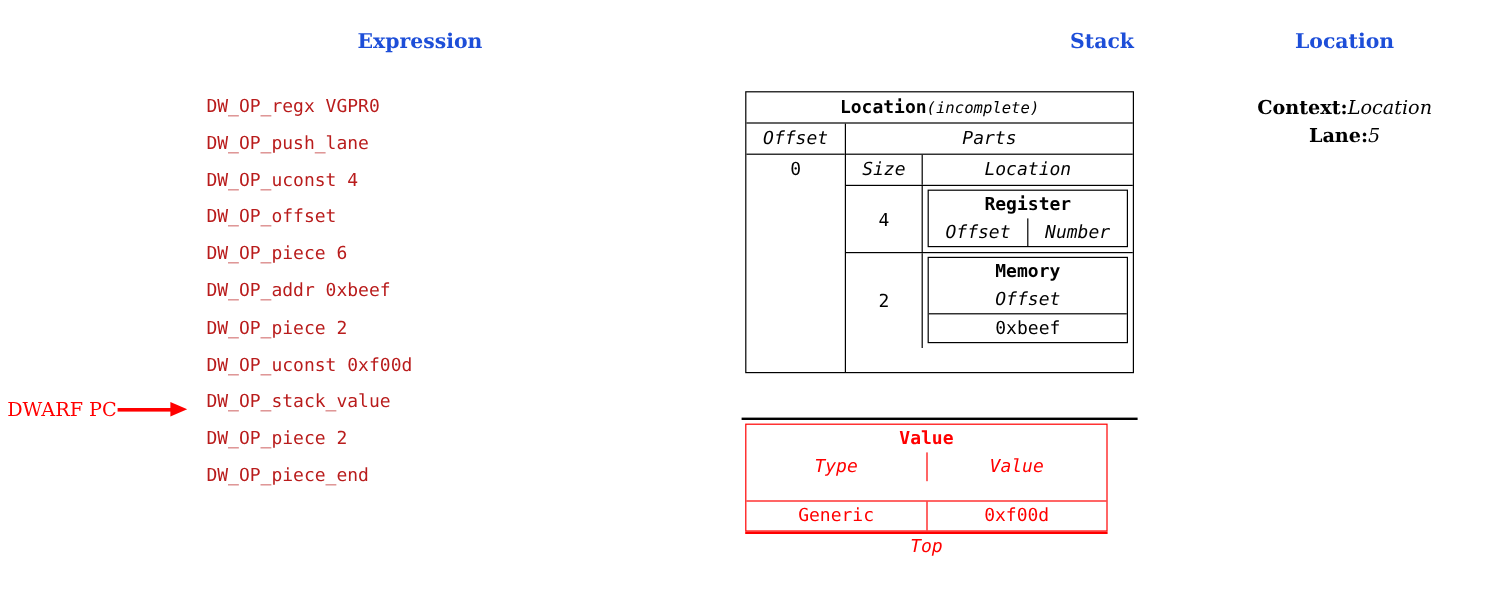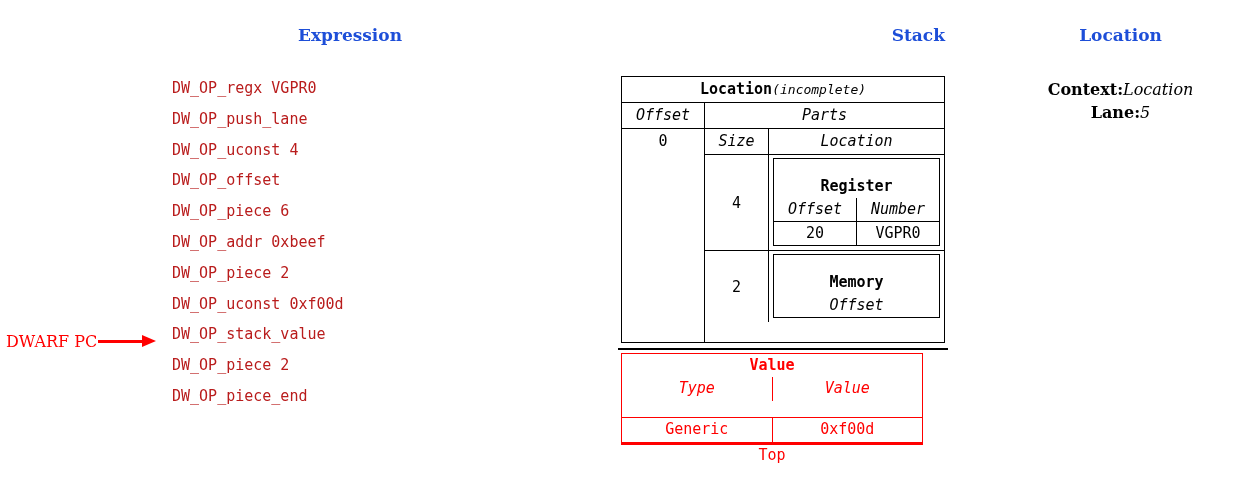--- a/index.html
+++ b/index.html
@@ -153,21 +153,20 @@
   .subtable {
     border: 1.5px solid #000;
     box-sizing: border-box;
     width: 100%;
   }
   .sub-title {
     text-align: center;
     font-weight: bold;
     padding: 2px 0 3px 0;
     white-space: nowrap;
-    margin-top: 16px;
   }
   .sub-hdr-row { display: flex; }
   .sub-hdr-row > div {
     flex: 1 1 0;
     text-align: center;
     font-style: italic;
     padding: 2px 0 3px 0;
     white-space: nowrap;
   }
   .sub-hdr-row > div.divider { border-right: 1.5px solid #000; }
@@ -233,20 +232,21 @@
   .value-val-row > div {
     flex: 1 1 0;
     text-align: center;
     padding: 2px 0 4px 0;
     white-space: nowrap;
   }
   .value-val-row > div.divider { border-right: 1.5px solid #ff0000; }
 
   #top-label {
     text-align: center;
+    font-style: italic;
     font-size: 15px;
     color: #ff0000;
     padding-top: 1px;
     white-space: nowrap;
   }
 
   
   .dbl-black {
     position: absolute;
     left: 618px;
@@ -325,34 +325,31 @@
 
       <div class="part-row sep-top">
         <div class="part-size">4</div>
         <div class="part-loc">
           <div class="subtable">
             <div class="sub-title">Register</div>
             <div class="sub-hdr-row">
               <div class="divider">Offset</div>
               <div>Number</div>
             </div>
-            <div class="sub-val-row">
-              <div class="divider">20</div>
-              <div>VGPR0</div>
-            </div>
           </div>
         </div>
       </div>
 
       <div class="part-row sep-top">
         <div class="part-size">2</div>
         <div class="part-loc">
           <div class="subtable">
             <div class="sub-title">Memory</div>
             <div class="sub-single">Offset</div>
+            <div class="sub-single-val">0xbeef</div>
           </div>
         </div>
       </div>
 
       <div class="tail-filler"></div>
     </div>
   </div>
 </div>
 
 <div class="dbl-black" style="top:348px;"></div>

